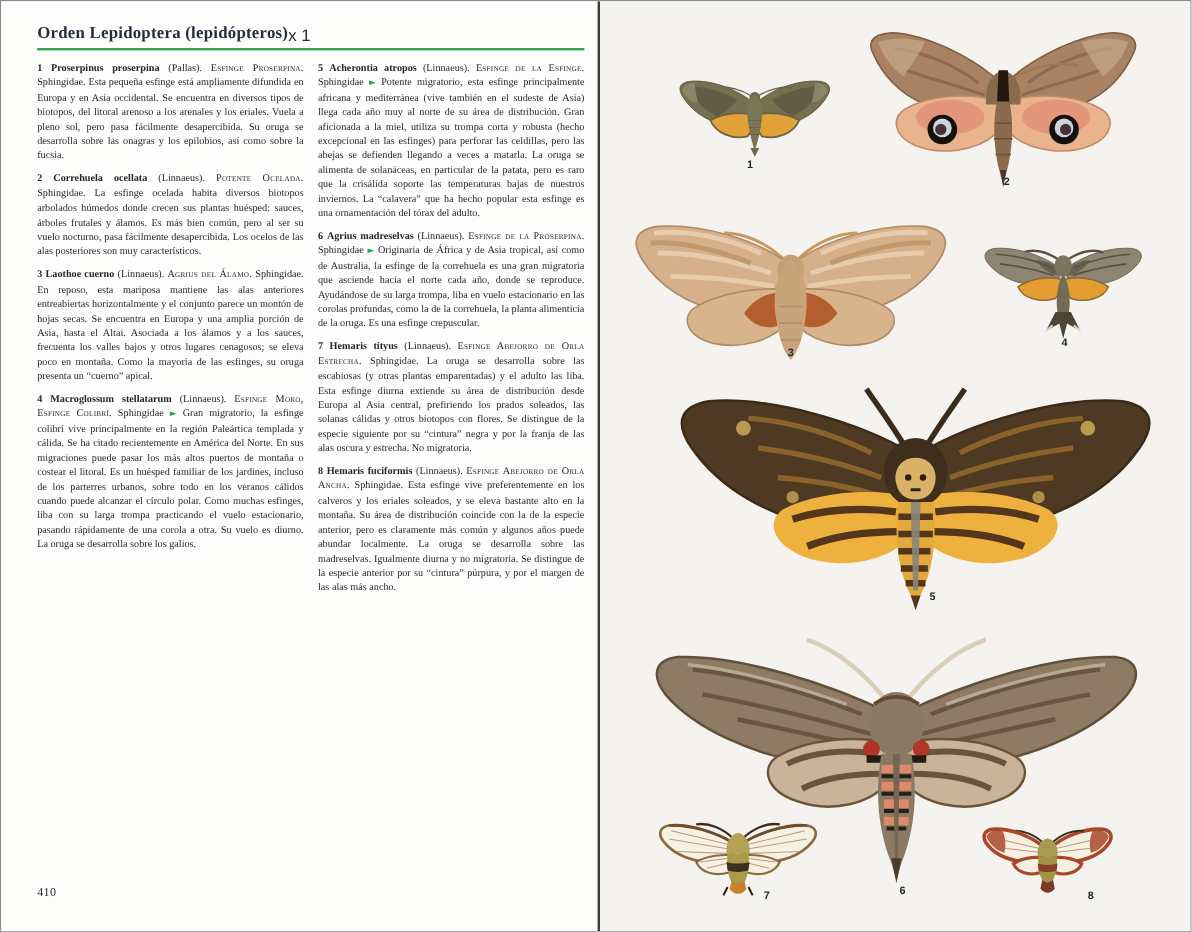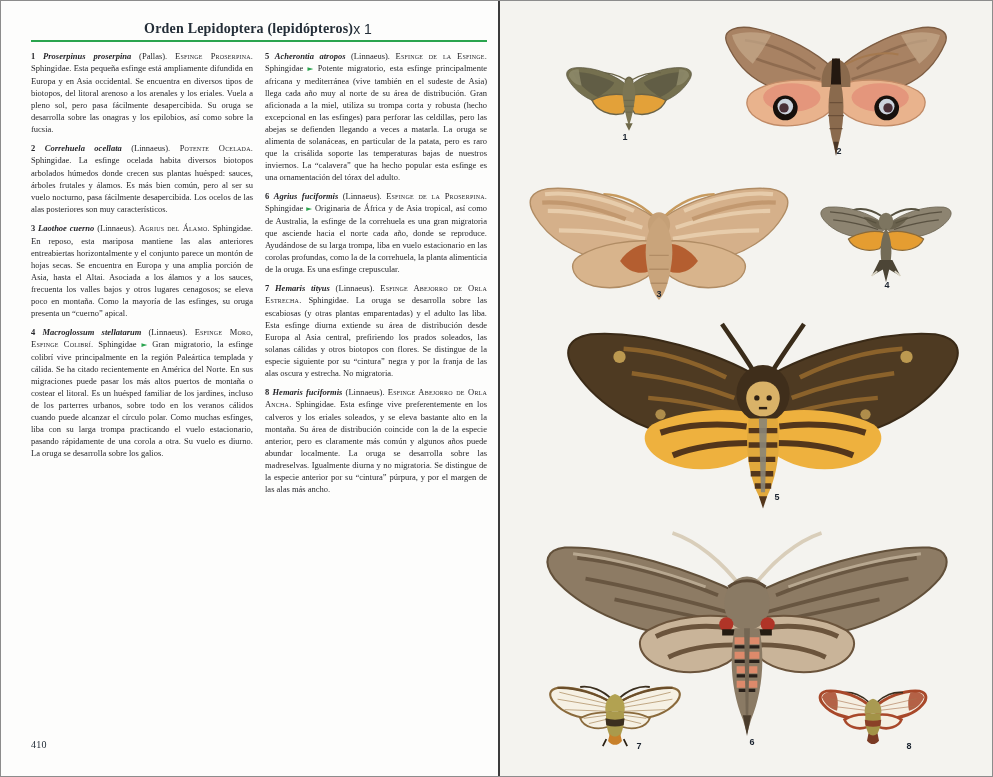--- a/index.html
+++ b/index.html
@@ -7,36 +7,36 @@
     width:993px;height:777px;box-sizing:border-box;
     border:1px solid #8c8c8c;display:flex;
     font-family:"Liberation Serif", serif;
     background:#fdfdfc;overflow:hidden;position:relative;
   }
   
   .page-left{
     width:497px;box-sizing:border-box;position:relative;
     background:#fdfdfc;padding:20px 11px 0 30px;
   }
-  .hdr-row{display:flex;justify-content:center;align-items:flex-end;}
+  .hdr-row{display:flex;justify-content:flex-start;align-items:flex-end;}
   .hdr-title{
     font-size:14px;font-weight:bold;color:#242e38;letter-spacing:.2px;
   }
   .hdr-scale{
     font-family:"Liberation Sans", sans-serif;
     font-size:14px;font-weight:normal;color:#242e38;padding-right:2px;
   }
   .green-rule{height:2px;background:#2aa44e;margin-top:3px;margin-bottom:8px;}
   .cols{display:flex;gap:12px;}
   .col{width:222px;text-align:justify;}
   .entry{
     margin:0 0 7px 0;font-size:8.5px;line-height:12px;color:#26262a;
   }
   .num{font-weight:bold;}
-  .sp{font-weight:bold;font-style:italic;}
+  .sp{font-weight:bold;}
   .common{font-variant:small-caps;letter-spacing:.2px;}
   .arrow{color:#2aa44e;font-family:"DejaVu Sans", sans-serif;font-size:7.5px;}
   .page-num{
     position:absolute;left:30px;top:738px;
     font-size:10px;color:#242e38;letter-spacing:.3px;
   }
   
   .page-right{
     flex:1;position:relative;background:#f4f3ef;
     border-left:2px solid #3c3c3c;
@@ -124,21 +124,21 @@
           <span class="sp">Acherontia atropos</span>
           <span>(Linnaeus).</span>
           <span class="common">Esfinge de la Esfinge.</span>
           <span>Sphingidae</span>
           <span class="arrow">►</span>
           <span>Potente migratorio, esta esfinge principalmente africana y mediterránea (vive también en el sudeste de Asia) llega cada año muy al norte de su área de distribución. Gran aficionada a la miel, utiliza su trompa corta y robusta (hecho excepcional en las esfinges) para perforar las celdillas, pero las abejas se defienden llegando a veces a matarla. La oruga se alimenta de solanáceas, en particular de la patata, pero es raro que la crisálida soporte las temperaturas bajas de nuestros inviernos. La “calavera” que ha hecho popular esta esfinge es una ornamentación del tórax del adulto.</span>
         </p>
 
         <p class="entry">
           <span class="num">6</span>
-          <span class="sp">Agrius fuciformis</span>
+          <span class="sp">Agrius madreselvas</span>
           <span>(Linnaeus).</span>
           <span class="common">Esfinge de la Proserpina.</span>
           <span>Sphingidae</span>
           <span class="arrow">►</span>
           <span>Originaria de África y de Asia tropical, así como de Australia, la esfinge de la correhuela es una gran migratoria que asciende hacia el norte cada año, donde se reproduce. Ayudándose de su larga trompa, liba en vuelo estacionario en las corolas profundas, como la de la correhuela, la planta alimenticia de la oruga. Es una esfinge crepuscular.</span>
         </p>
 
         <p class="entry">
           <span class="num">7</span>
           <span class="sp">Hemaris tityus</span>

